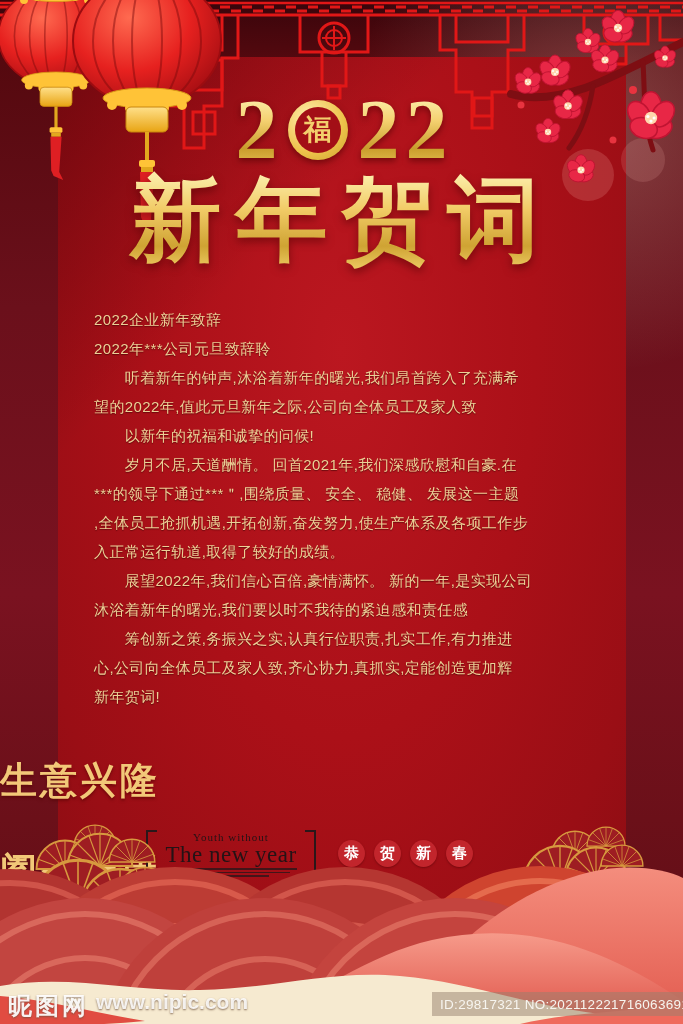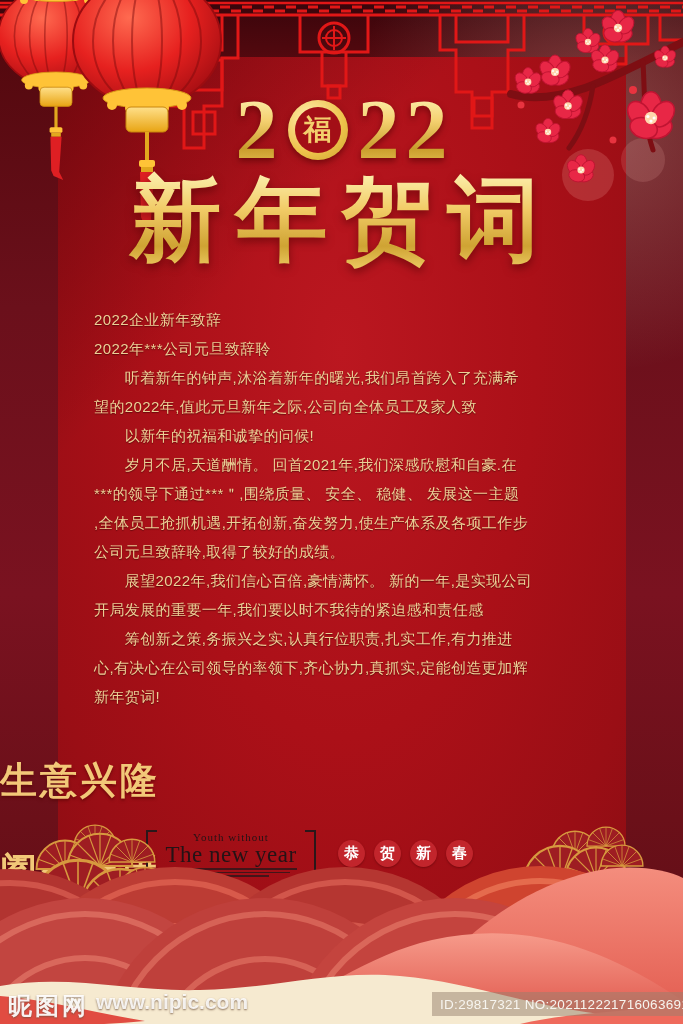--- a/index.html
+++ b/index.html
@@ -263,25 +263,25 @@
 
     <div class="body-block">
         <div class="body-line">2022企业新年致辞</div>
         <div class="body-line">2022年***公司元旦致辞聆</div>
         <div class="body-line">　　听着新年的钟声,沐浴着新年的曙光,我们昂首跨入了充满希</div>
         <div class="body-line">望的2022年,值此元旦新年之际,公司向全体员工及家人致</div>
         <div class="body-line">　　以新年的祝福和诚挚的问候!</div>
         <div class="body-line">　　岁月不居,天道酬情。 回首2021年,我们深感欣慰和自豪.在</div>
         <div class="body-line">***的领导下通过***＂,围绕质量、 安全、 稳健、 发展这一主题</div>
         <div class="body-line">,全体员工抢抓机遇,开拓创新,奋发努力,使生产体系及各项工作步</div>
-        <div class="body-line">公司元旦致辞聆,取得了较好的成绩。</div>
+        <div class="body-line">入正常运行轨道,取得了较好的成绩。</div>
         <div class="body-line">　　展望2022年,我们信心百倍,豪情满怀。 新的一年,是实现公司</div>
-        <div class="body-line">开局发展的重要一年,我们要以时不我待的紧迫感和责任感</div>
+        <div class="body-line">沐浴着新年的曙光,我们要以时不我待的紧迫感和责任感</div>
         <div class="body-line">　　筹创新之策,务振兴之实,认真行位职责,扎实工作,有力推进</div>
-        <div class="body-line">心,有决心在公司领导的率领下,齐心协力,真抓实,定能创造更加辉</div>
+        <div class="body-line">心,公司向全体员工及家人致,齐心协力,真抓实,定能创造更加辉</div>
         <div class="body-line">新年贺词!</div>
       </div>
 
     <div class="slogan">
       <span>生意兴隆</span>
       <span>阖家安康</span>
     </div>
 
     <div class="footer-row">
       <div class="ny-label">

